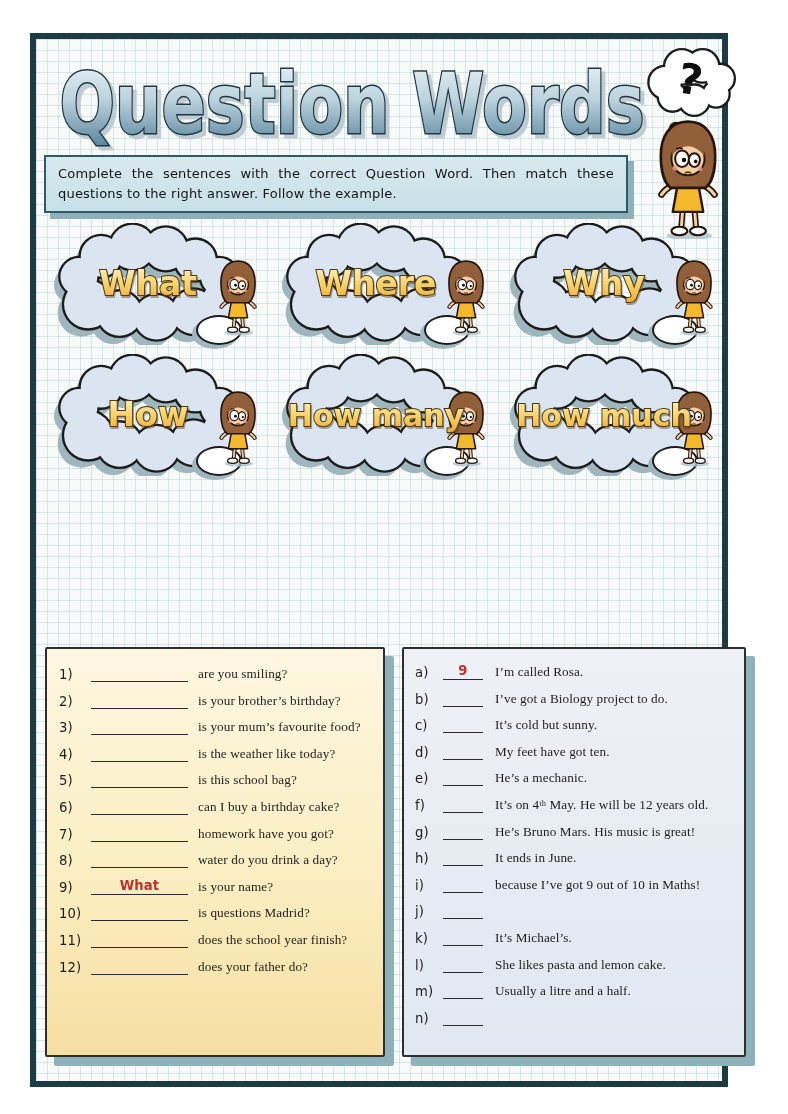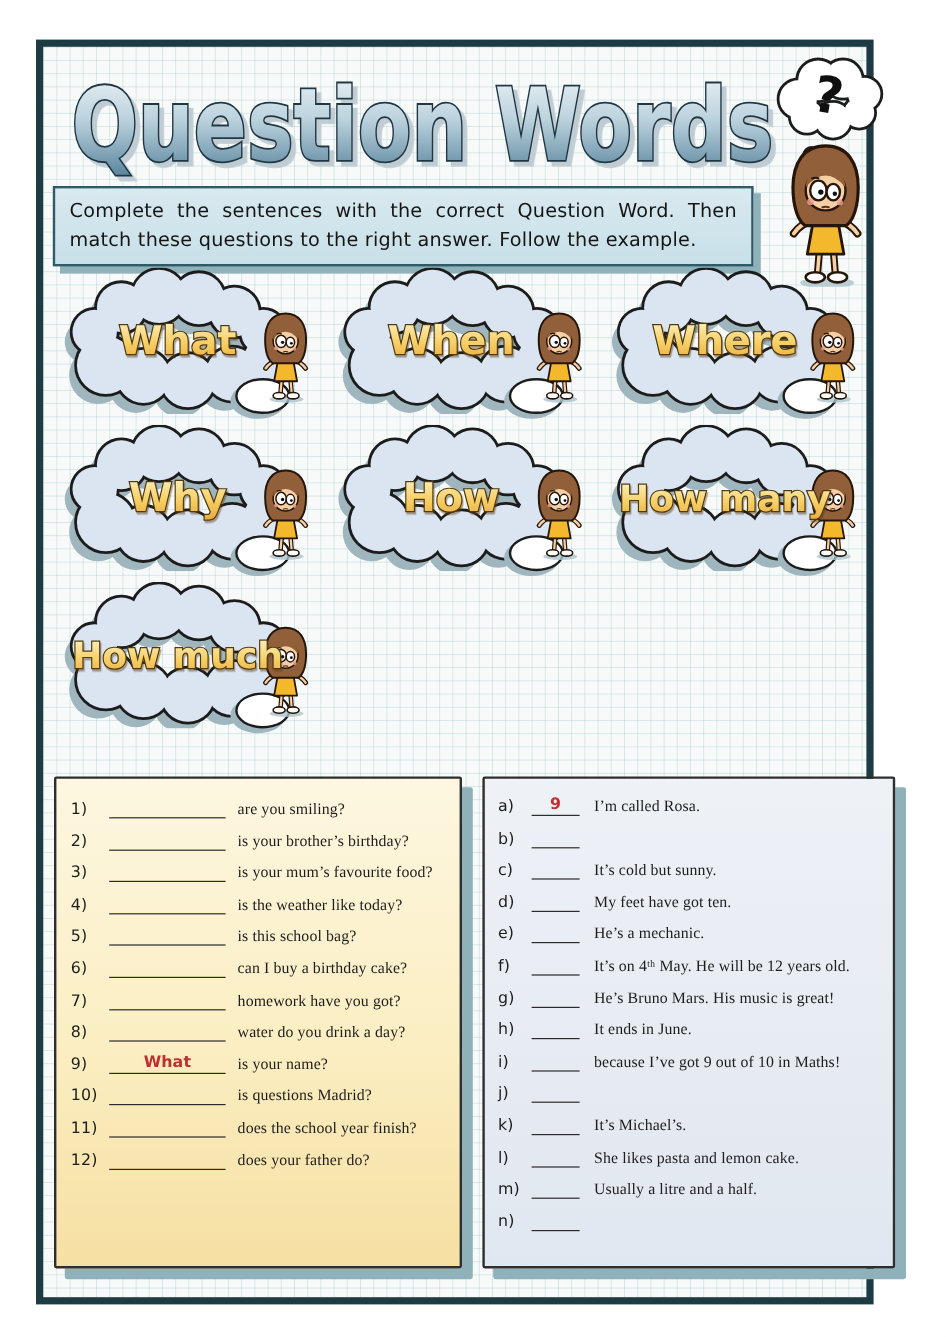--- a/index.html
+++ b/index.html
@@ -14,21 +14,21 @@
          background-size:11px 11px;}
   .title-svg{position:absolute;left:16px;top:8px;}
   .title-text{font-family:"DejaVu Sans",sans-serif;font-weight:bold;
               paint-order:stroke;stroke:#203642;stroke-width:3px;
               filter:drop-shadow(4px 4px 0 #bfccd3);}
   .thinker{position:absolute;left:588px;top:2px;}
   .qmark{font-family:"DejaVu Sans",sans-serif;font-weight:bold;fill:#0e0e0e;}
   .instructions{position:absolute;left:8px;top:116px;width:584px;box-sizing:border-box;
                 background:linear-gradient(180deg,#d9e9ef,#c8e0e8);
                 border:2px solid #2f5b68;box-shadow:6px 6px 0 #8fb2ba;
-                padding:7px 12px 8px 12px;font-size:16px;line-height:1.5;color:#151515;
+                padding:7px 12px 8px 12px;font-size:13px;line-height:1.5;color:#151515;
                 text-align:justify;letter-spacing:0.2px;}
   .clouds{position:absolute;left:14px;top:182px;width:684px;display:grid;
           grid-template-columns:repeat(3,228px);grid-auto-rows:131px;}
   .cloud-cell{position:relative;}
   .cloud-svg{position:absolute;left:0;top:2px;}
   .cloud-word{position:absolute;left:0;top:2px;pointer-events:none;}
   .cloud-word text{font-family:"DejaVu Sans",sans-serif;font-weight:bold;
                    paint-order:stroke;stroke:#4f3a10;stroke-width:2px;
                    filter:drop-shadow(1.5px 2px 0 rgba(90,60,20,0.45));}
   .puff{position:absolute;width:42px;height:26px;border:2.5px solid #1c1c1c;border-radius:50%;
@@ -170,32 +170,20 @@
       </div>
       <div class="cloud-cell">
         <svg class="cloud-svg" width="202" height="122" viewBox="0 0 212 132">
             <use href="#cloud" width="212" height="132"></use>
           </svg>
         <div class="puff" style="left:146px;top:94px"></div>
         <svg class="cell-girl" style="left:163px;top:36px" width="50" height="79" viewBox="0 0 60 95">
             <use href="#girl" width="60" height="95"></use>
           </svg>
         <svg class="cloud-word" width="202" height="122" viewBox="0 0 202 122">
-            <text x="98" y="72" font-size="33" text-anchor="middle" fill="url(#grad-gold)">When</text>
-          </svg>
-      </div>
-      <div class="cloud-cell">
-        <svg class="cloud-svg" width="202" height="122" viewBox="0 0 212 132">
-            <use href="#cloud" width="212" height="132"></use>
-          </svg>
-        <div class="puff" style="left:146px;top:94px"></div>
-        <svg class="cell-girl" style="left:163px;top:36px" width="50" height="79" viewBox="0 0 60 95">
-            <use href="#girl" width="60" height="95"></use>
-          </svg>
-        <svg class="cloud-word" width="202" height="122" viewBox="0 0 202 122">
             <text x="98" y="72" font-size="33" text-anchor="middle" fill="url(#grad-gold)">Where</text>
           </svg>
       </div>
       <div class="cloud-cell">
         <svg class="cloud-svg" width="202" height="122" viewBox="0 0 212 132">
             <use href="#cloud" width="212" height="132"></use>
           </svg>
         <div class="puff" style="left:146px;top:94px"></div>
         <svg class="cell-girl" style="left:163px;top:36px" width="50" height="79" viewBox="0 0 60 95">
             <use href="#girl" width="60" height="95"></use>
@@ -335,20 +323,21 @@
           <span class="a-blank">
             <span class="answer-red">9</span>
           </span>
           <span class="a-text">I’m called Rosa.</span>
         </div>
       <div class="a-row">
           <span class="a-letter">b)</span>
           <span class="a-blank">
             <span class="answer-red"></span>
           </span>
+          <span class="a-text">I’ve got a Biology project to do.</span>
         </div>
       <div class="a-row">
           <span class="a-letter">c)</span>
           <span class="a-blank">
             <span class="answer-red"></span>
           </span>
           <span class="a-text">It’s cold but sunny.</span>
         </div>
       <div class="a-row">
           <span class="a-letter">d)</span>

